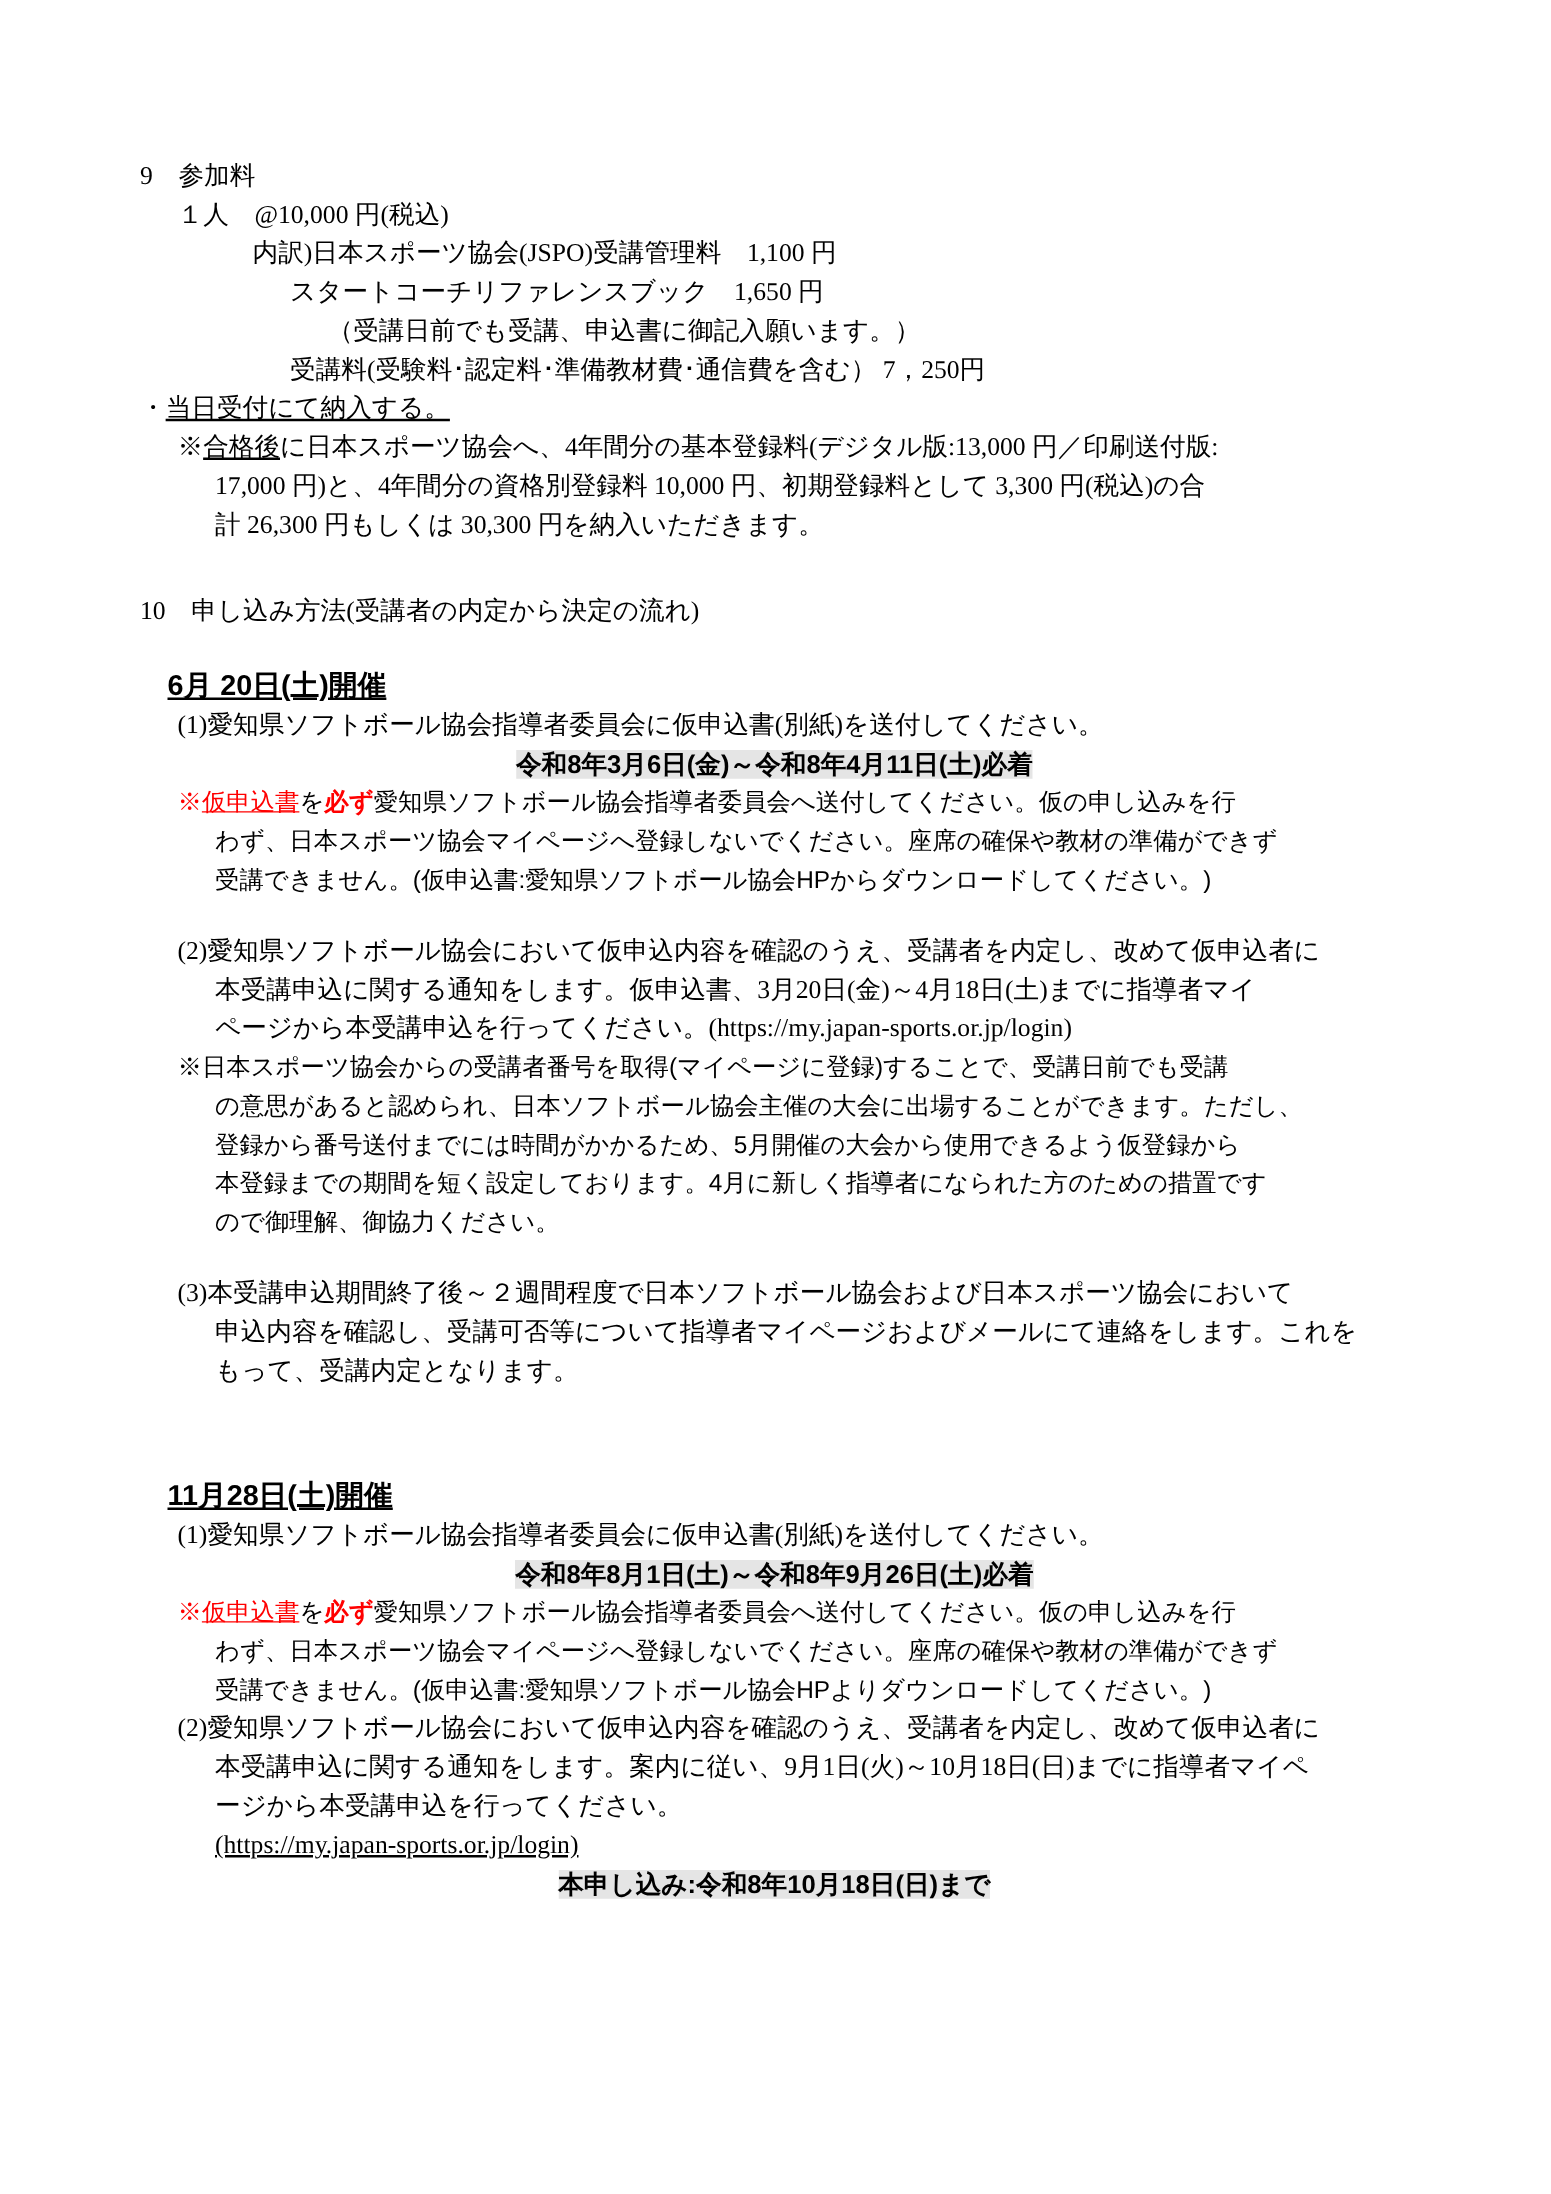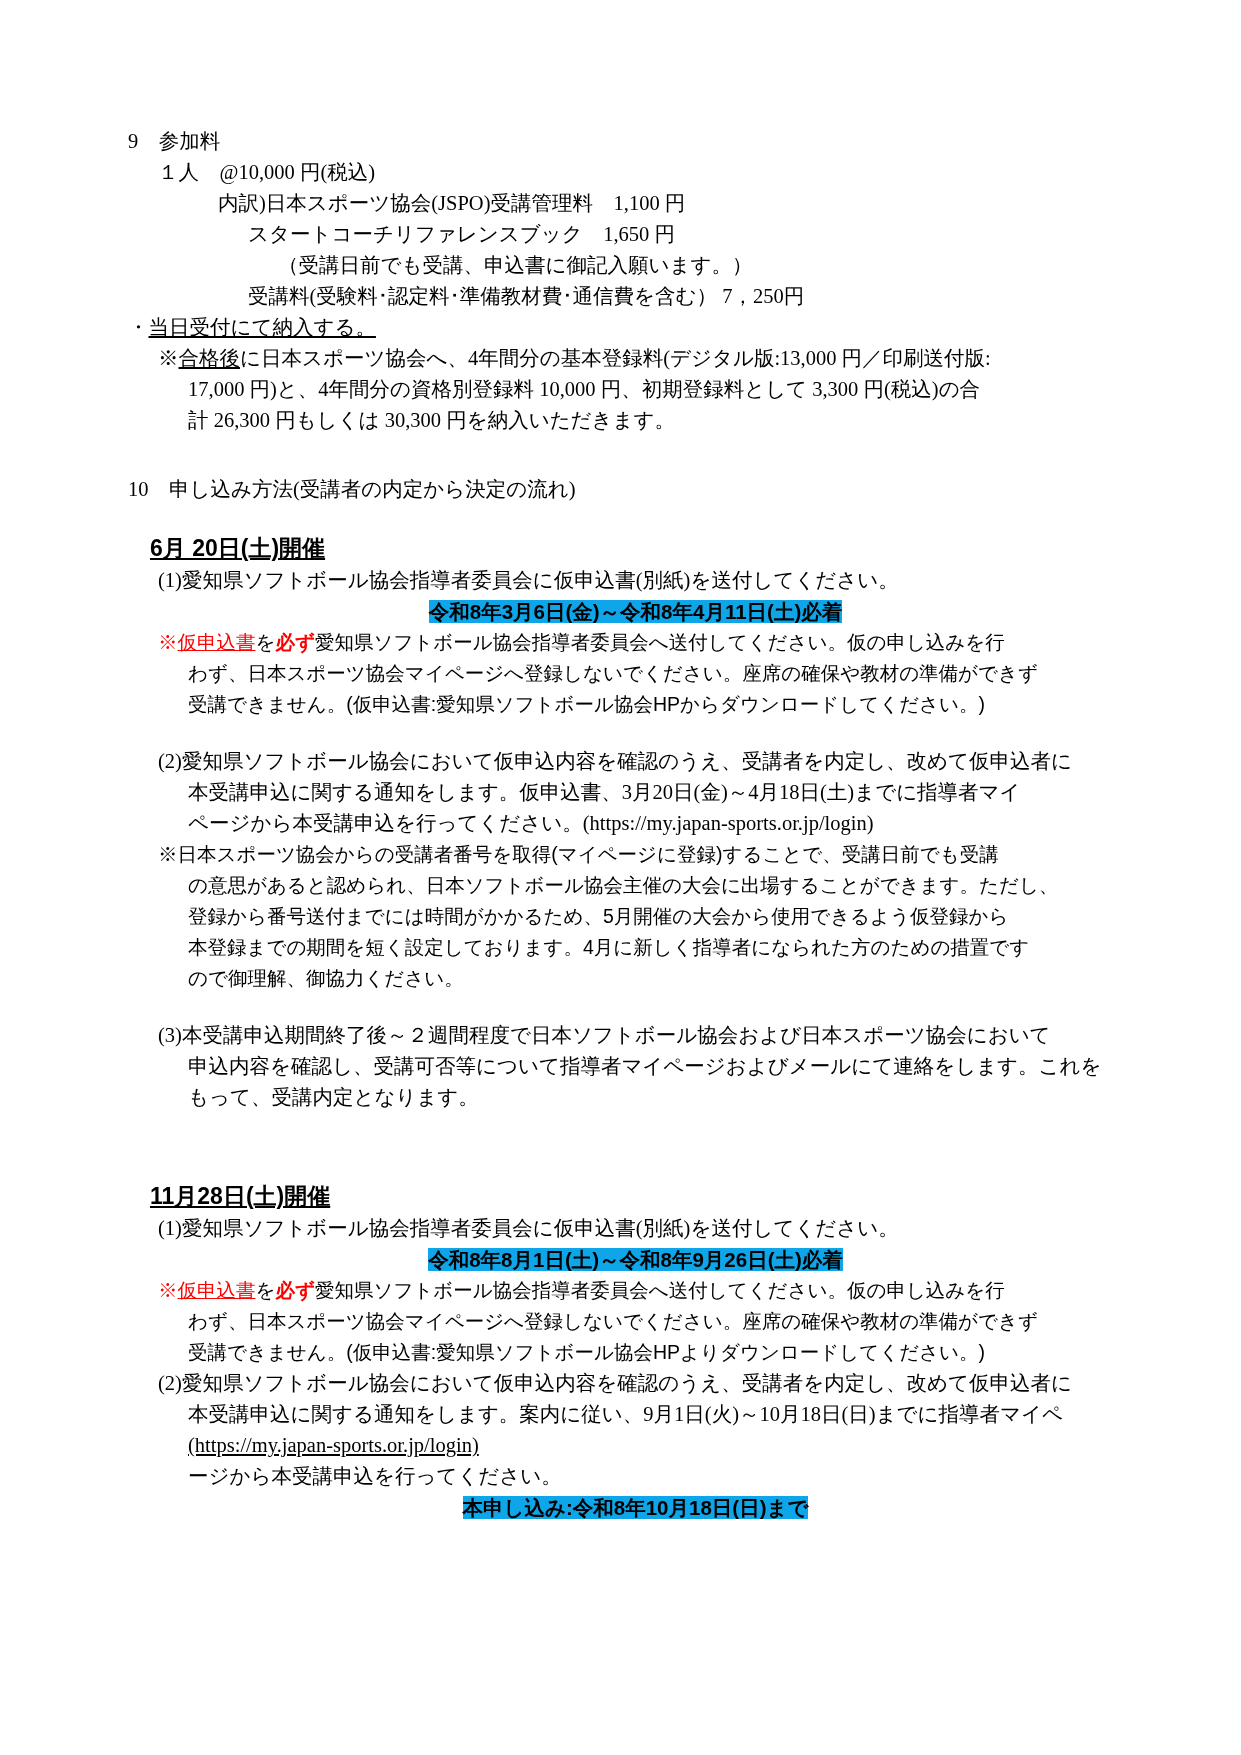--- a/index.html
+++ b/index.html
@@ -14,41 +14,41 @@
   .page {
     position: relative;
     width: 1241px;
     height: 1755px;
     margin: 0 auto;
     background: #ffffff;
     overflow: hidden;
   }
   .content {
     position: absolute;
-    left: 128px;
+    left: 112px;
     top: 126px;
     width: 985px;
   }
   
   .line {
     font-size: 20.5px;
     line-height: 31px;
     white-space: pre-wrap;
   }
   .indent1 { padding-left: 30px; }
   .indent2 { padding-left: 60px; }
   .indent3 { padding-left: 90px; }
   .indent4 { padding-left: 120px; }
   .indent5 { padding-left: 150px; }
 
   .underline { text-decoration: underline; }
   .bold { font-weight: bold; }
   .red { color: #ff0000; }
   .hl {
-    background: #0ea5e9;
+    background: #e5e5e5;
   }
   .gap-md { height: 26px; }
   .gap-lg { height: 38px; }
   .gap-xl { height: 66px; }
 
   .date-head {
     font-size: 23px;
     line-height: 34px;
     font-weight: bold;
     text-decoration: underline;
@@ -127,18 +127,18 @@
 
     <div class="line indent1"><span>(1)</span><span>愛知県ソフトボール協会指導者委員会に仮申込書(別紙)を送付してください。</span></div>
     <div class="hlwrap gothic" style="font-size:20.5px;line-height:31px;padding-left:30px;"><span class="hl bold">令和8年8月1日(土)～令和8年9月26日(土)必着</span></div>
 
     <div class="sub-note indent1"><span class="red">※</span><span class="red underline">仮申込書</span><span>を</span><span class="bold red">必ず</span><span>愛知県ソフトボール協会指導者委員会へ送付してください。仮の申し込みを行</span></div>
     <div class="sub-note indent2">わず、日本スポーツ協会マイページへ登録しないでください。座席の確保や教材の準備ができず</div>
     <div class="sub-note indent2">受講できません。(仮申込書:愛知県ソフトボール協会HPよりダウンロードしてください。)</div>
 
     <div class="line indent1"><span>(2)</span><span>愛知県ソフトボール協会において仮申込内容を確認のうえ、受講者を内定し、改めて仮申込者に</span></div>
     <div class="line indent2">本受講申込に関する通知をします。案内に従い、9月1日(火)～10月18日(日)までに指導者マイペ</div>
+    <div class="line indent2">ージから本受講申込を行ってください。</div>
     <div class="line indent2"><span class="ul-link">(https://my.japan-sports.or.jp/login)</span></div>
-    <div class="line indent2">ージから本受講申込を行ってください。</div>
     <div class="hlwrap gothic" style="font-size:20.5px;line-height:31px;padding-left:30px;"><span class="hl bold">本申し込み:令和8年10月18日(日)まで</span></div>
 
   </div>
 </div>
 
 </body></html>

